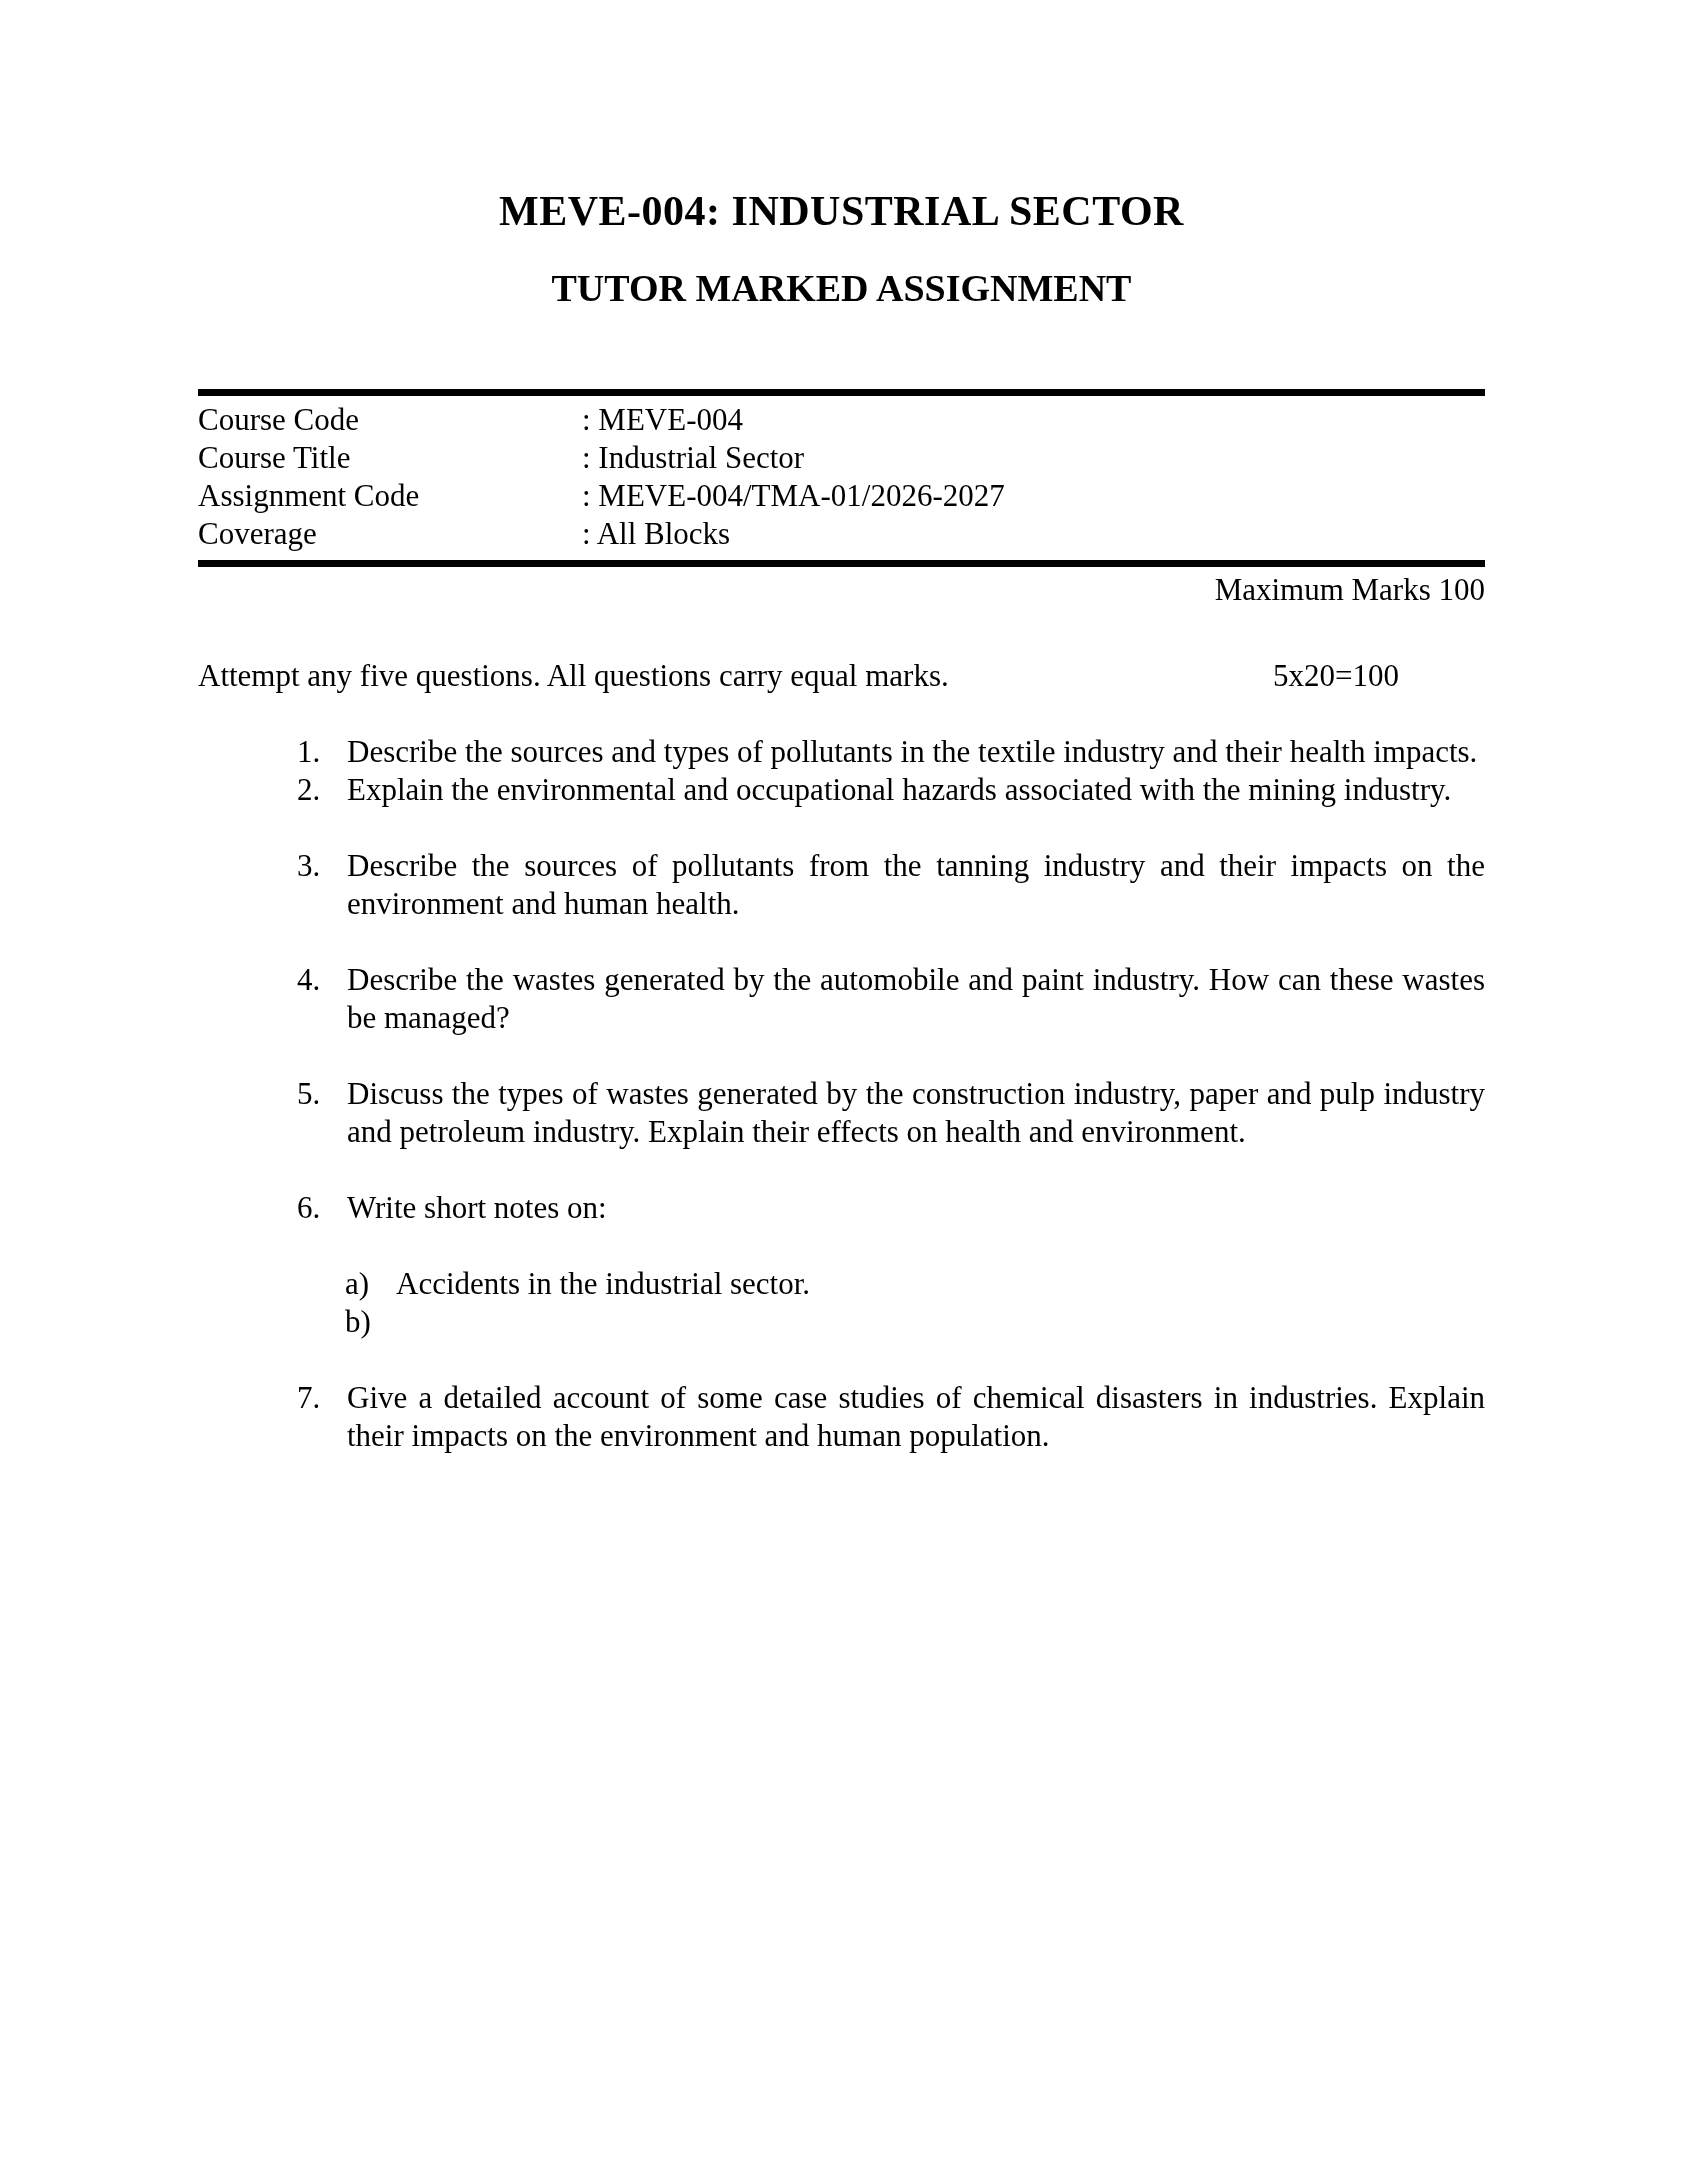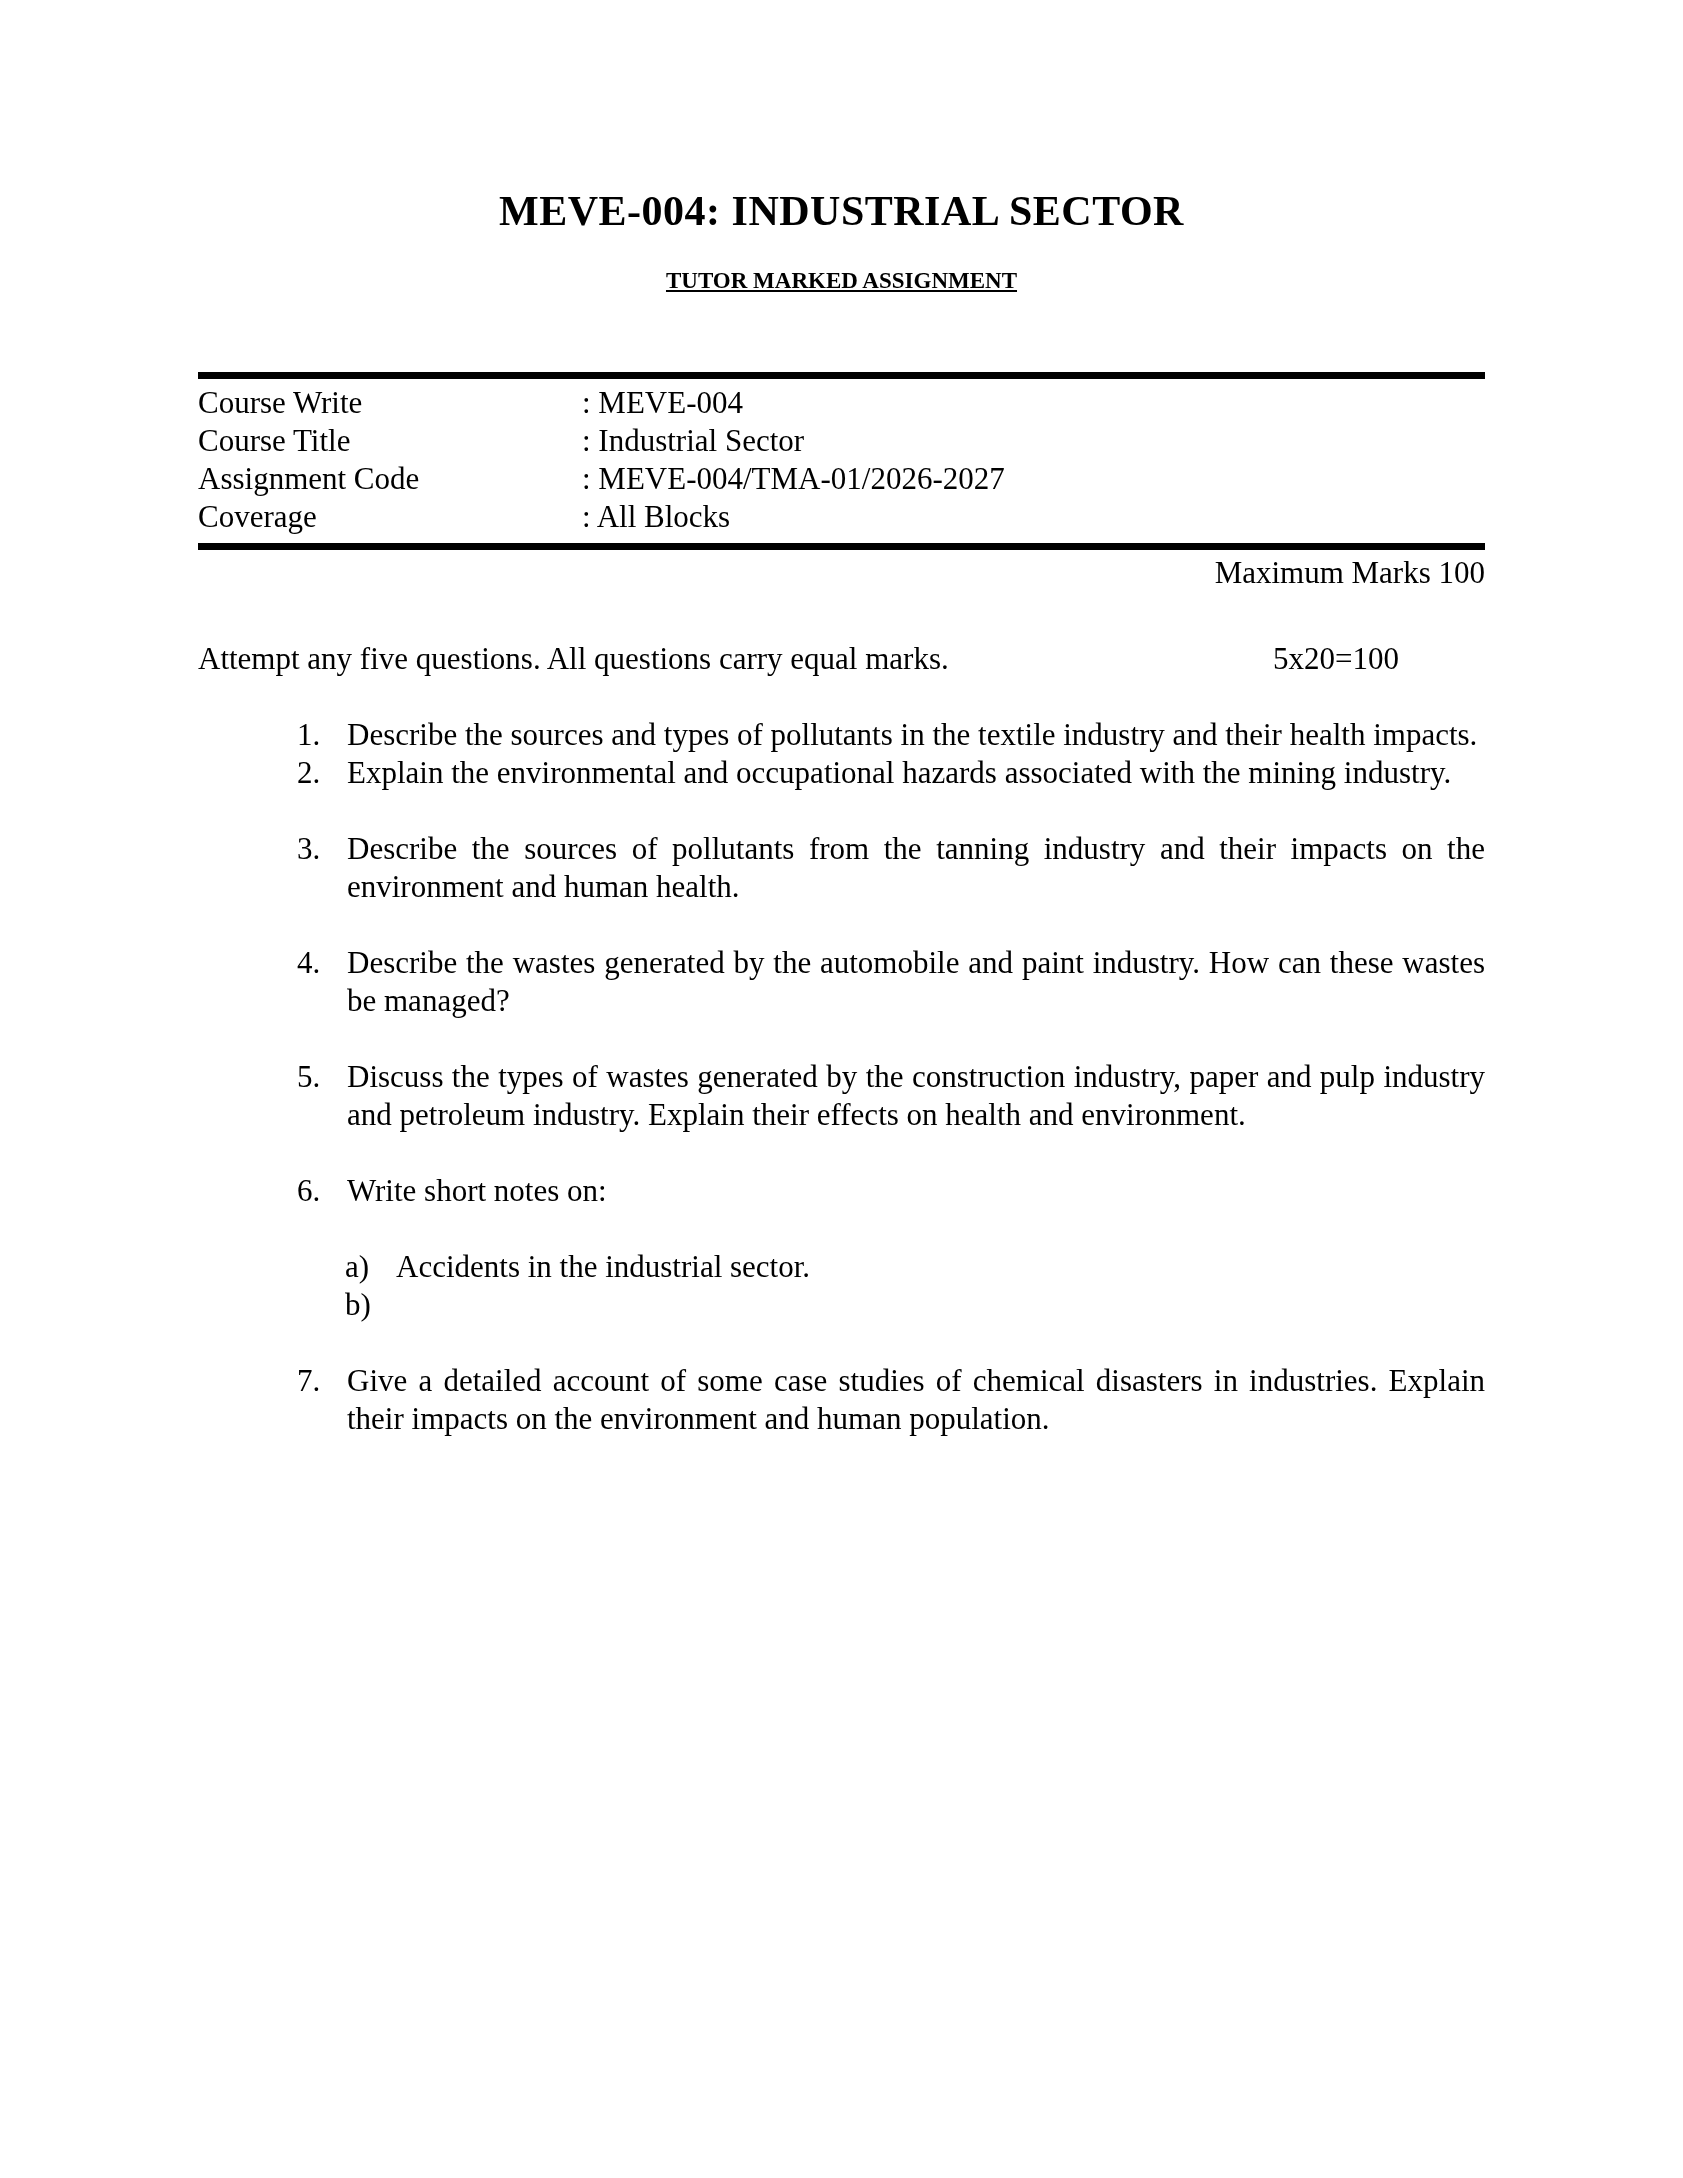--- a/index.html
+++ b/index.html
@@ -29,25 +29,24 @@
     margin: 0;
     padding-top: 188px;
     font-size: 42px;
     line-height: 1.1;
     font-weight: bold;
     text-align: center;
     letter-spacing: 0.5px;
   }
   .doc-subtitle {
     margin: 34px 0 0 0;
-    font-size: 23px;
+    font-size: 38px;
     line-height: 1.1;
     font-weight: bold;
     text-align: center;
-    text-decoration: underline;
   }
   .course-table {
     margin-top: 79px;
     border-top: 7px solid #000;
     border-bottom: 7px solid #000;
     padding: 5px 0 7px 0;
   }
   .course-row {
     display: flex;
     line-height: 38px;
@@ -113,21 +112,21 @@
 <body>
 
 <div class="page">
   <div class="content">
 
     <h1 class="doc-title">MEVE-004: INDUSTRIAL SECTOR</h1>
     <h2 class="doc-subtitle">TUTOR MARKED ASSIGNMENT</h2>
 
     <div class="course-table">
       <div class="course-row">
-        <span class="course-label">Course Write</span>
+        <span class="course-label">Course Code</span>
         <span class="course-value">: MEVE-004</span>
       </div>
       <div class="course-row">
         <span class="course-label">Course Title</span>
         <span class="course-value">: Industrial Sector</span>
       </div>
       <div class="course-row">
         <span class="course-label">Assignment Code</span>
         <span class="course-value">: MEVE-004/TMA-01/2026-2027</span>
       </div>

